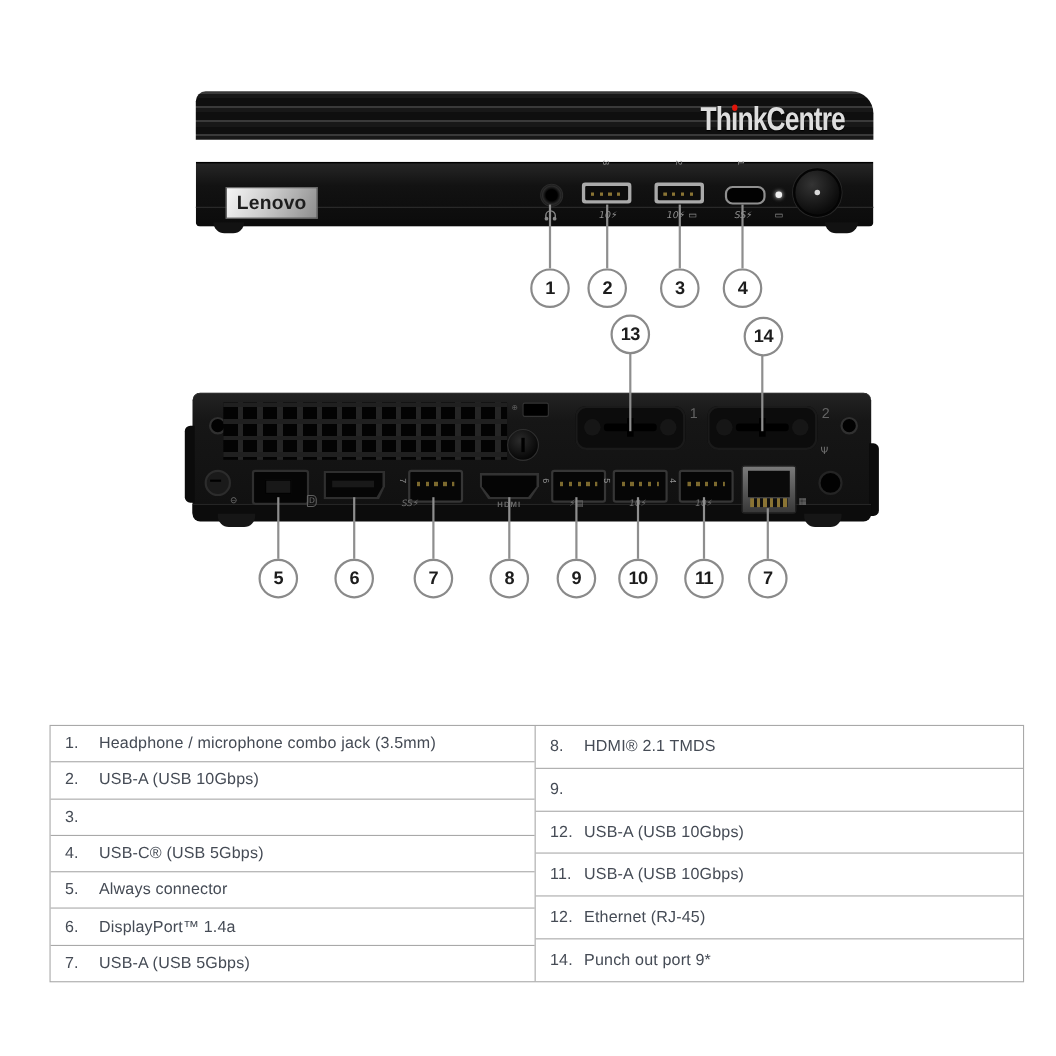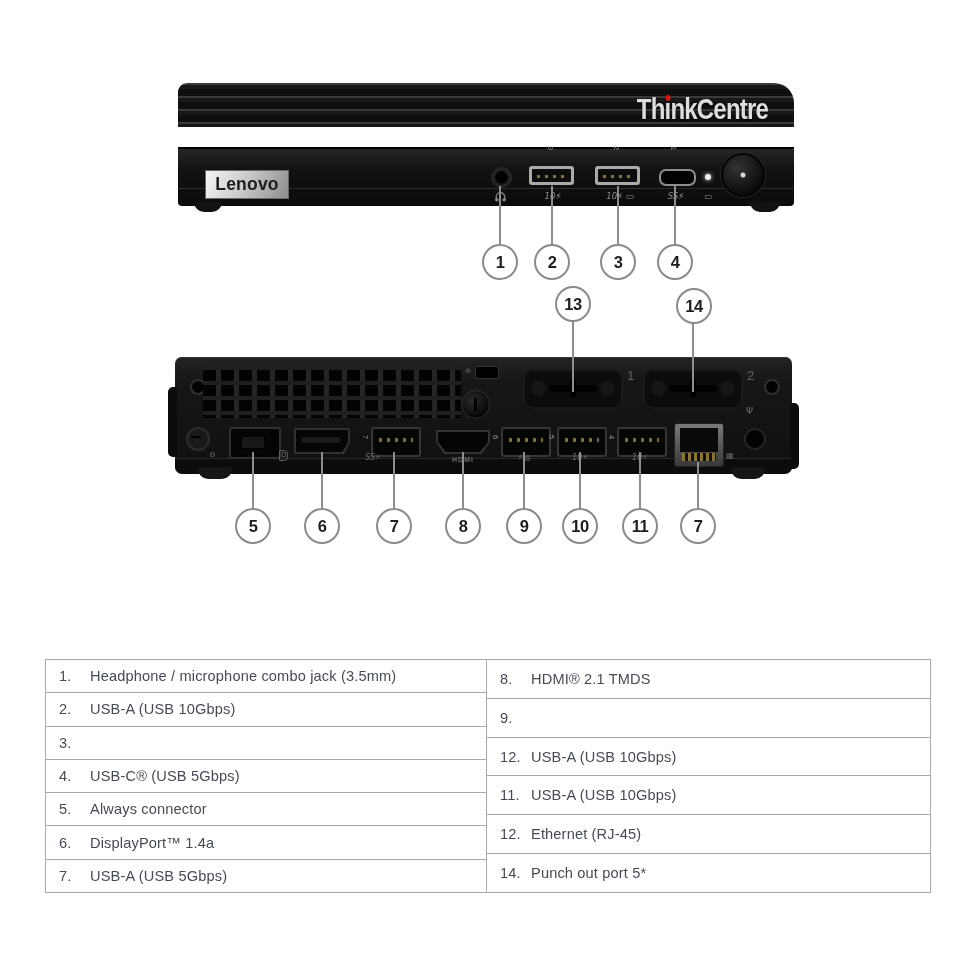--- a/index.html
+++ b/index.html
@@ -295,18 +295,18 @@
       <div class="trow">
           <span class="tnum">11.</span>
           <span class="tlbl">USB-A (USB 10Gbps)</span>
         </div>
       <div class="trow">
           <span class="tnum">12.</span>
           <span class="tlbl">Ethernet (RJ-45)</span>
         </div>
       <div class="trow">
           <span class="tnum">14.</span>
-          <span class="tlbl">Punch out port 5*</span>
+          <span class="tlbl">Punch out port 9*</span>
         </div>
     </div>
   </div>
 
 </div>
 
 </body></html>

